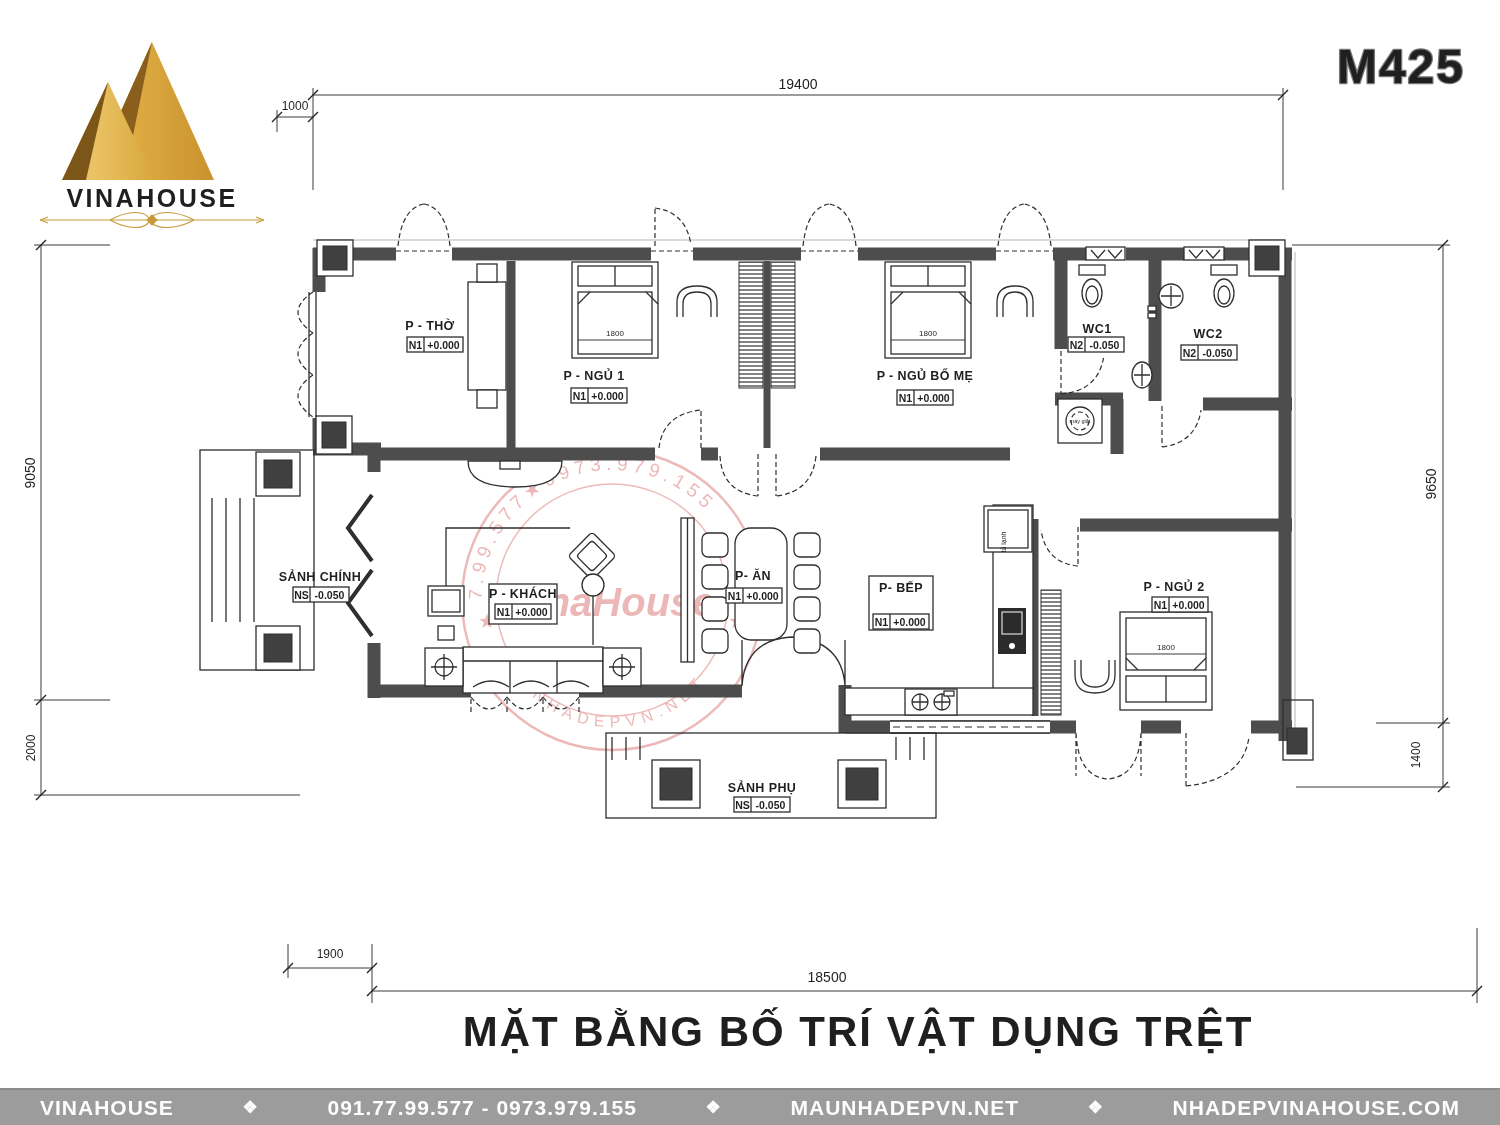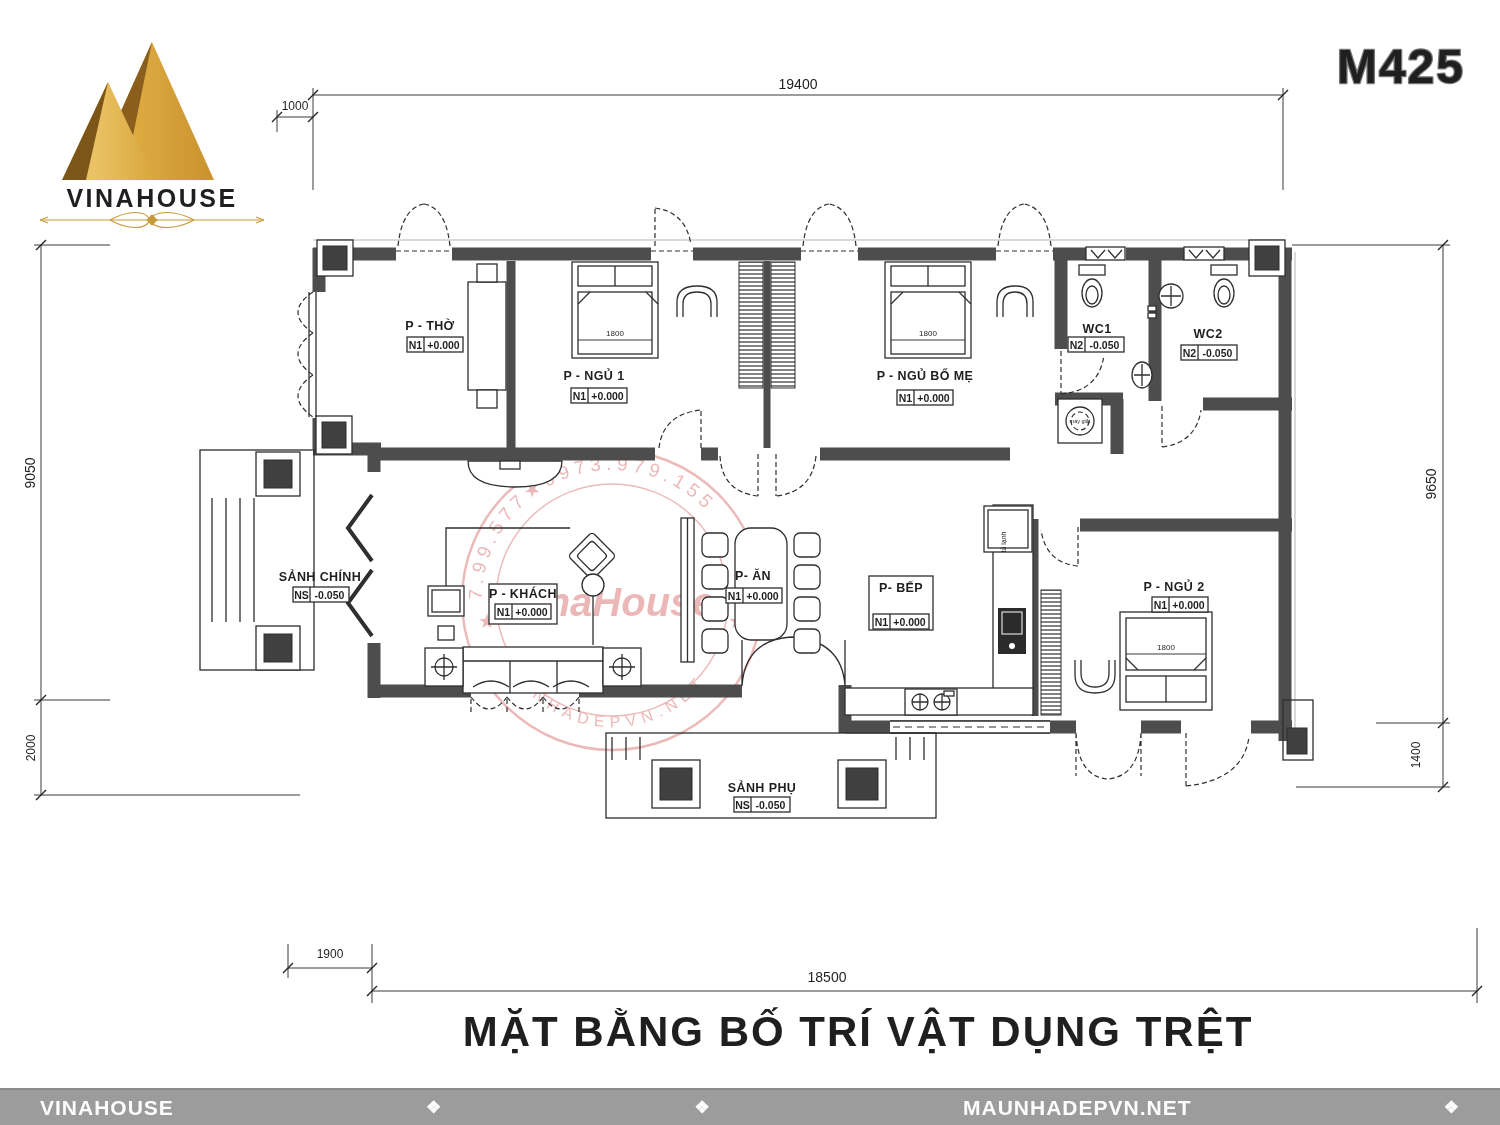--- a/index.html
+++ b/index.html
@@ -403,18 +403,20 @@
     <text class="dimt" x="827" y="982" text-anchor="middle">18500</text>
   </g>
 
   <text x="858" y="1046" text-anchor="middle" font-size="42" font-weight="600" letter-spacing="2" fill="#2e2e2e">MẶT BẰNG BỐ TRÍ VẬT DỤNG TRỆT</text>
 </svg>
 
 
 <div class="footer">
   <span>VINAHOUSE</span>
   <span class="sep">❖</span>
+  <span>091.77.99.577 - 0973.979.155</span>
   <span class="sep">❖</span>
   <span>MAUNHADEPVN.NET</span>
   <span class="sep">❖</span>
+  <span>NHADEPVINAHOUSE.COM</span>
 </div>
 
 </div>
 
 </body></html>

